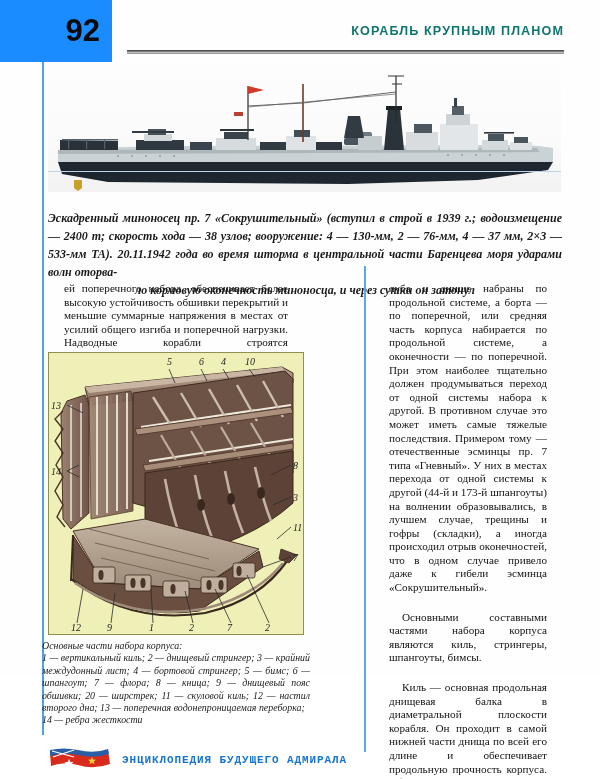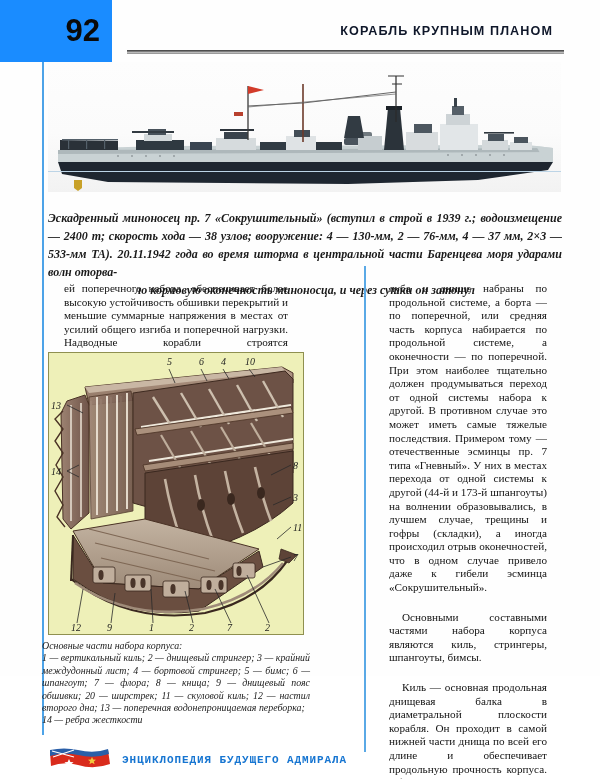--- a/index.html
+++ b/index.html
@@ -22,24 +22,24 @@
     background: #1a8cff;
   }
   .page-num-block .num {
     position: absolute; right: 12px; top: 50%;
     transform: translateY(-50%);
     font-family: "Liberation Sans", sans-serif;
     font-weight: bold; font-size: 31px; color: #0a0a0a;
     letter-spacing: 0px;
   }
   .header-title {
-    position: absolute; right: 47px; top: 24px;
+    position: absolute; right: 36px; top: 24px;
     font-family: "Liberation Sans", sans-serif;
     font-weight: bold; font-size: 12.6px;
-    color: #0f172a;
+    color: #0f766e;
     letter-spacing: 1.1px;
     white-space: nowrap;
   }
   .header-rule {
     position: absolute; left: 127px; top: 50px;
     width: 437px; height: 3px;
     background: linear-gradient(to bottom,#3a3a3a 0%,#6a6a6a 40%,#d8d8d8 100%);
   }
   .header-rule2 {
     position: absolute; left: 127px; top: 53px;

